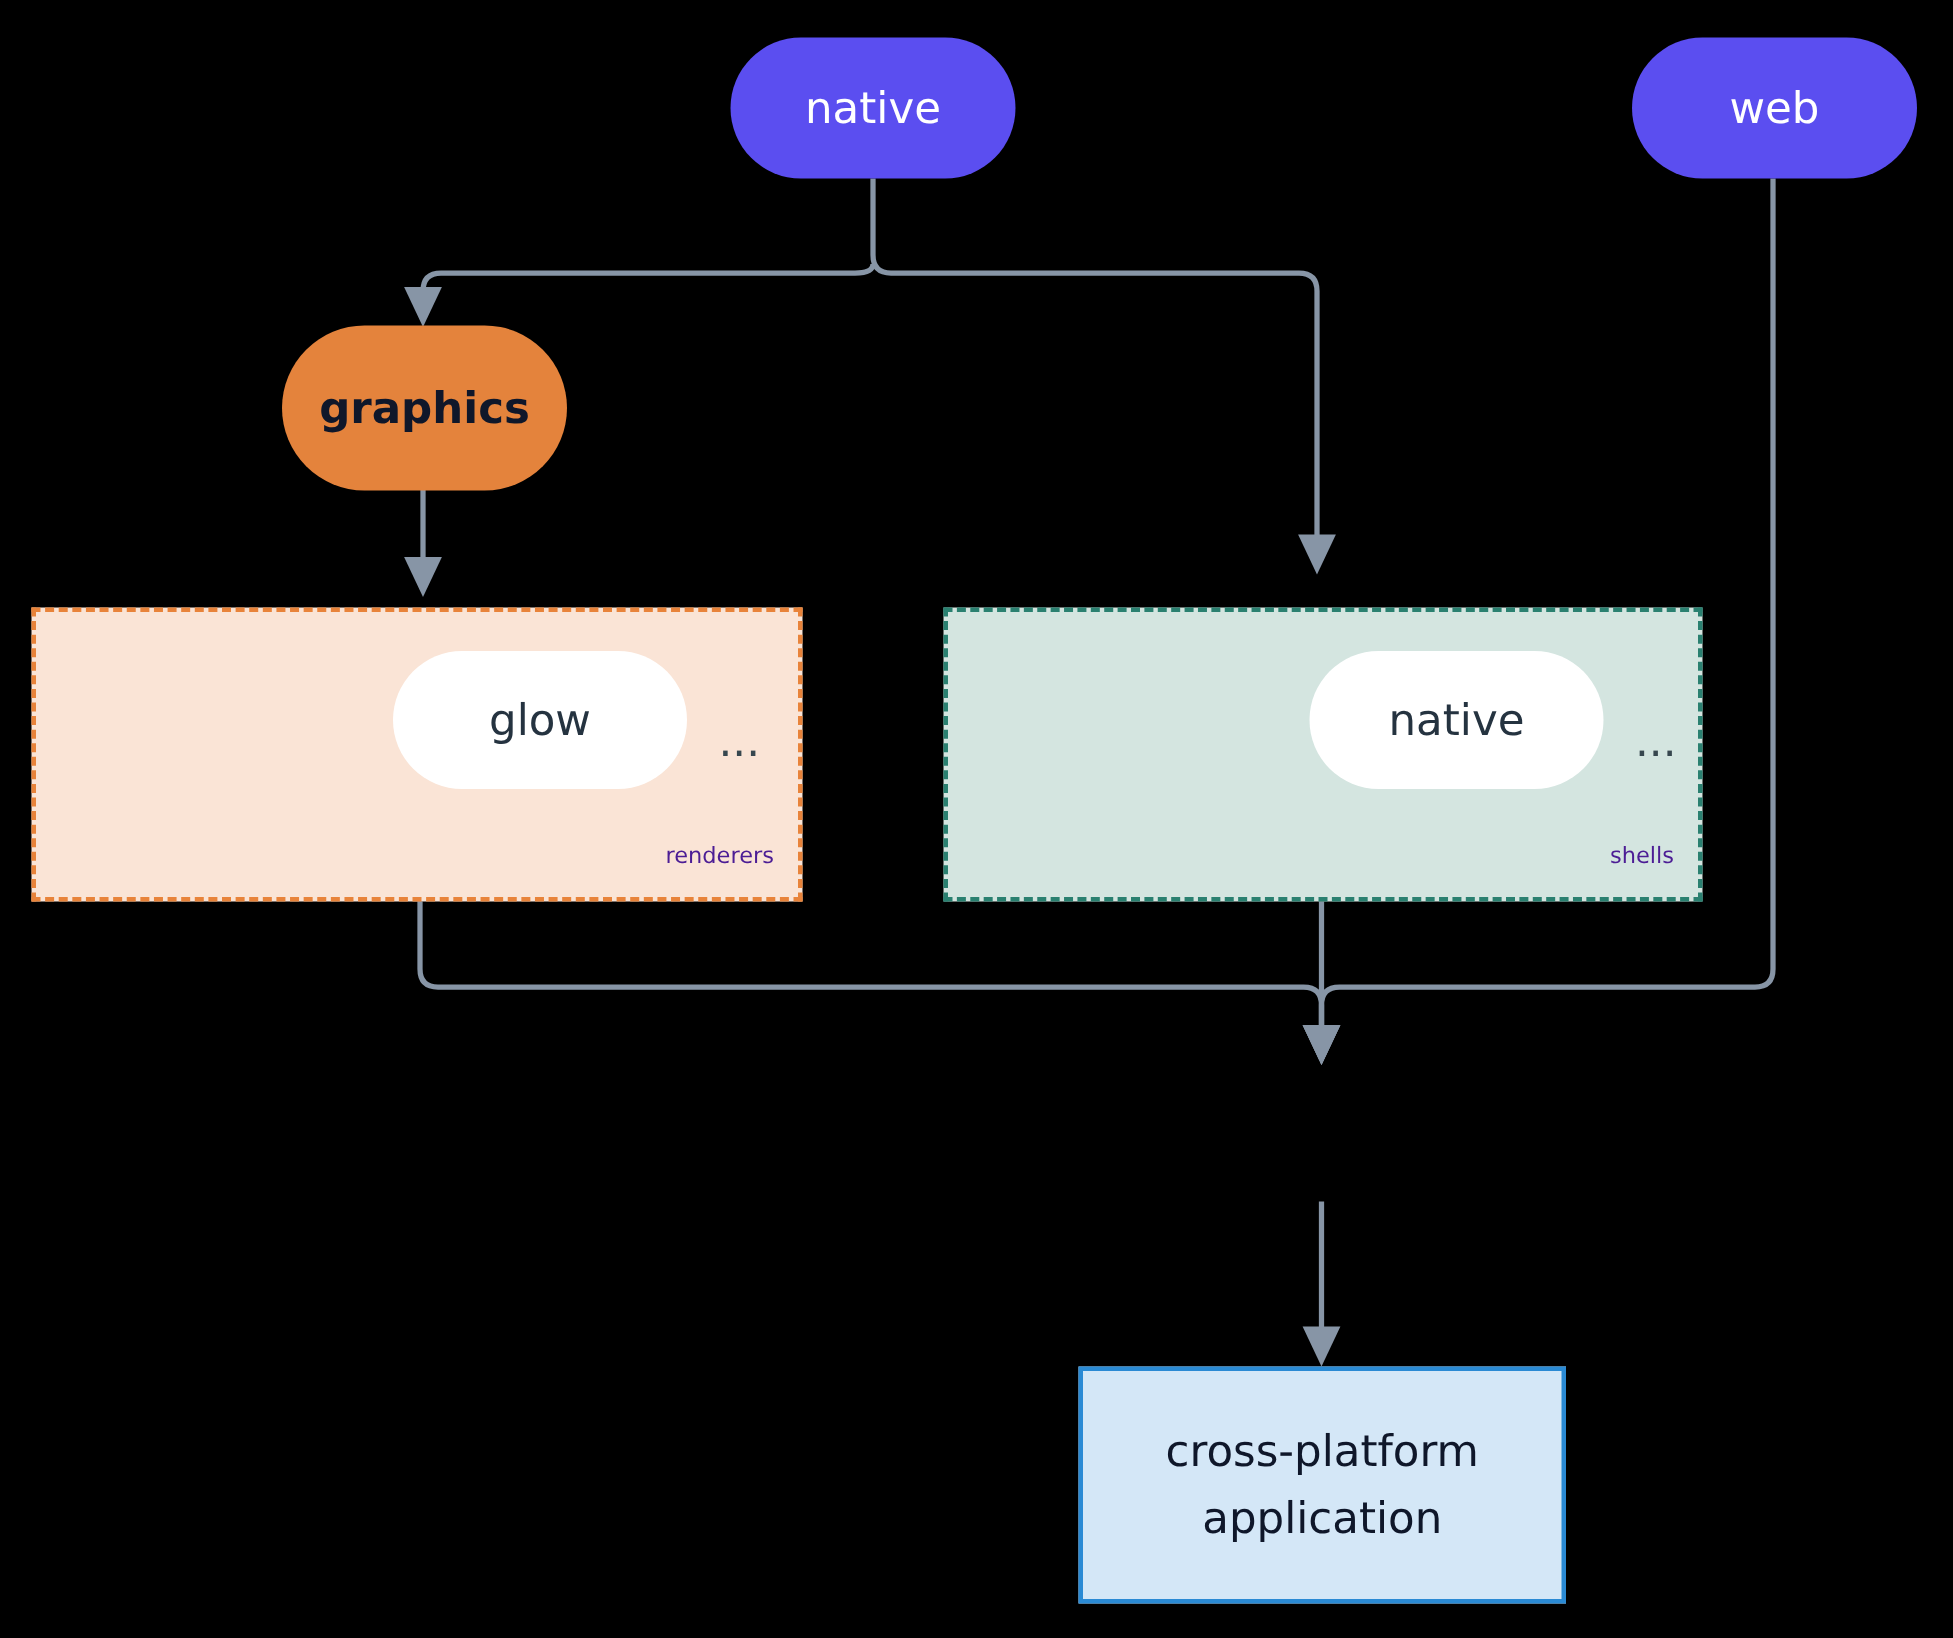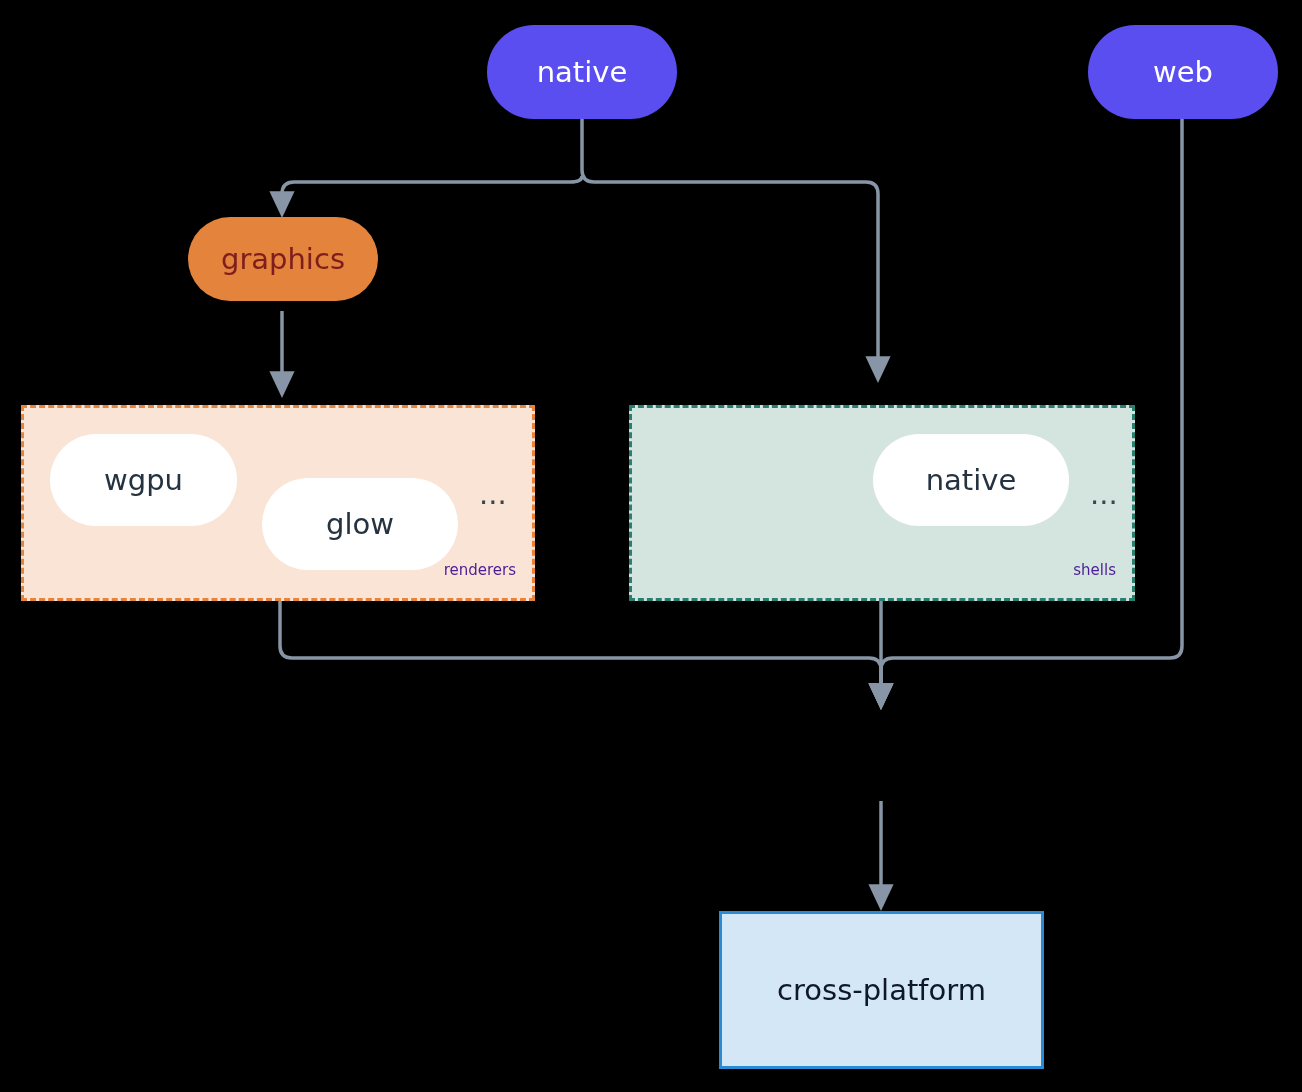--- a/index.html
+++ b/index.html
@@ -50,24 +50,25 @@
     width: 190px;
     height: 94px;
     background: #5b4ef0;
     color: #ffffff;
     font-size: 29px;
   }
   .node-graphics {
     left: 188px;
     top: 217px;
     width: 190px;
-    height: 84px;
+    height: 110px;
     background: #e4833c;
-    color: #7f1d1d;
+    color: #0f172a;
     font-size: 29px;
+    font-weight: bold;
   }
   .node-iced {
     left: 786px;
     top: 709px;
     width: 190px;
     height: 92px;
     background: #2a8ad4;
     color: #ffffff;
     font-size: 29px;
   }
@@ -160,36 +161,34 @@
 
   <div class="node pill node-web">
     <span>web</span>
   </div>
 
   <div class="node pill node-graphics">
     <span>graphics</span>
   </div>
 
   <div class="group-box group-renderers">
-    <div class="sub-pill" style="left:26px; top:26px; width:187px;">
-      <span>wgpu</span>
-    </div>
-    <div class="sub-pill" style="left:238px; top:26px; width:196px;margin-top:44px;">
+    <div class="sub-pill" style="left:238px; top:26px; width:196px;">
       <span>glow</span>
     </div>
     <div class="ellipsis" style="left:455px; top:72px;">...</div>
     <div class="group-label" style="right:16px; bottom:20px;">renderers</div>
   </div>
 
   <div class="group-box group-shells">
     <div class="sub-pill" style="left:241px; top:26px; width:196px;">
       <span>native</span>
     </div>
     <div class="ellipsis" style="left:458px; top:72px;">...</div>
     <div class="group-label" style="right:16px; bottom:20px;">shells</div>
   </div>
 
 
   <div class="node node-app">
     <span>cross-platform</span>
+    <span>application</span>
   </div>
 
 </div>
 
 </body></html>

